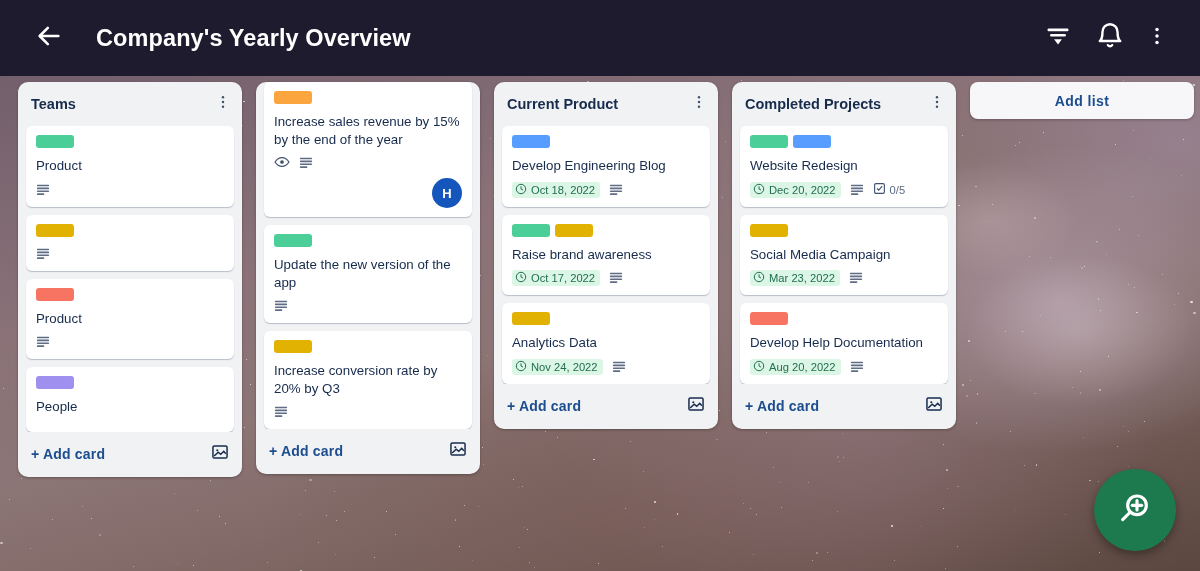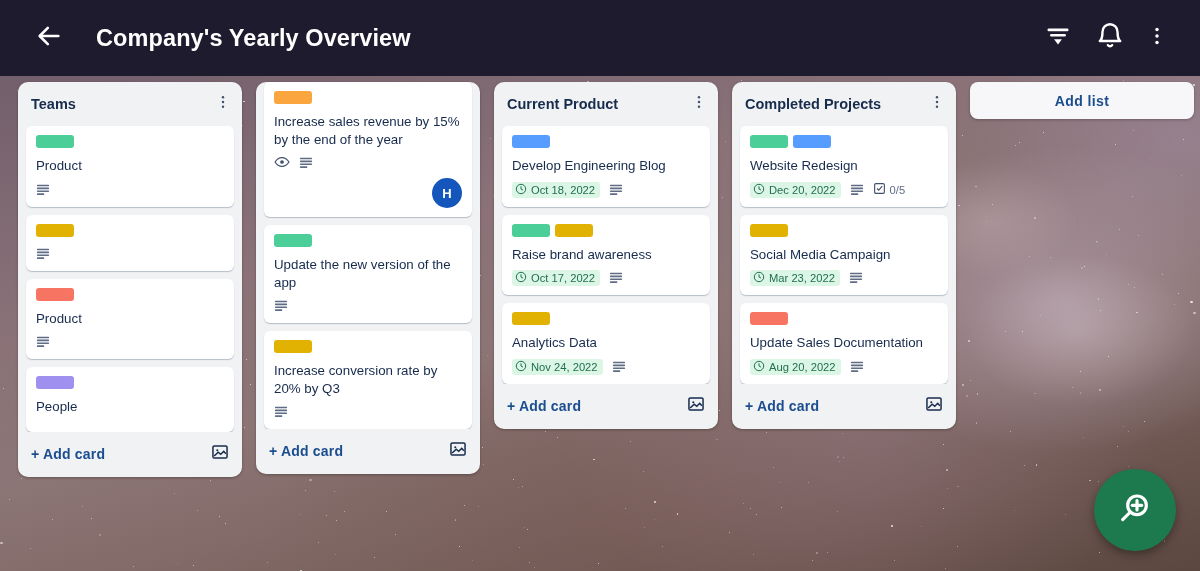--- a/index.html
+++ b/index.html
@@ -1052,21 +1052,21 @@
                     <rect x="1" y="9.6" width="14" height="1.9" rx=".8"></rect>
                     <rect x="1" y="12.9" width="8.5" height="1.9" rx=".8"></rect>
                   </svg></span>
               </span>
             </div>
           </div>
           <div class="card">
             <div class="labels">
               <span class="label-chip" style="background:#f87462"></span>
             </div>
-            <div class="card-title">Update Sales Documentation</div>
+            <div class="card-title">Develop Help Documentation</div>
             <div class="badges">
               <span class="badge due">
                 <span><svg width="12" height="12" viewBox="0 0 24 24" fill="none" stroke="#216e4e" stroke-width="2">
                     <circle cx="12" cy="12" r="9.4"></circle>
                     <polyline points="12,6.6 12,12 16,14.2"></polyline>
                   </svg></span>
                 <span>Aug 20, 2022</span>
               </span>
               <span class="badge">
                 <span><svg width="14" height="14" viewBox="0 0 16 16" fill="#5e6c84">

